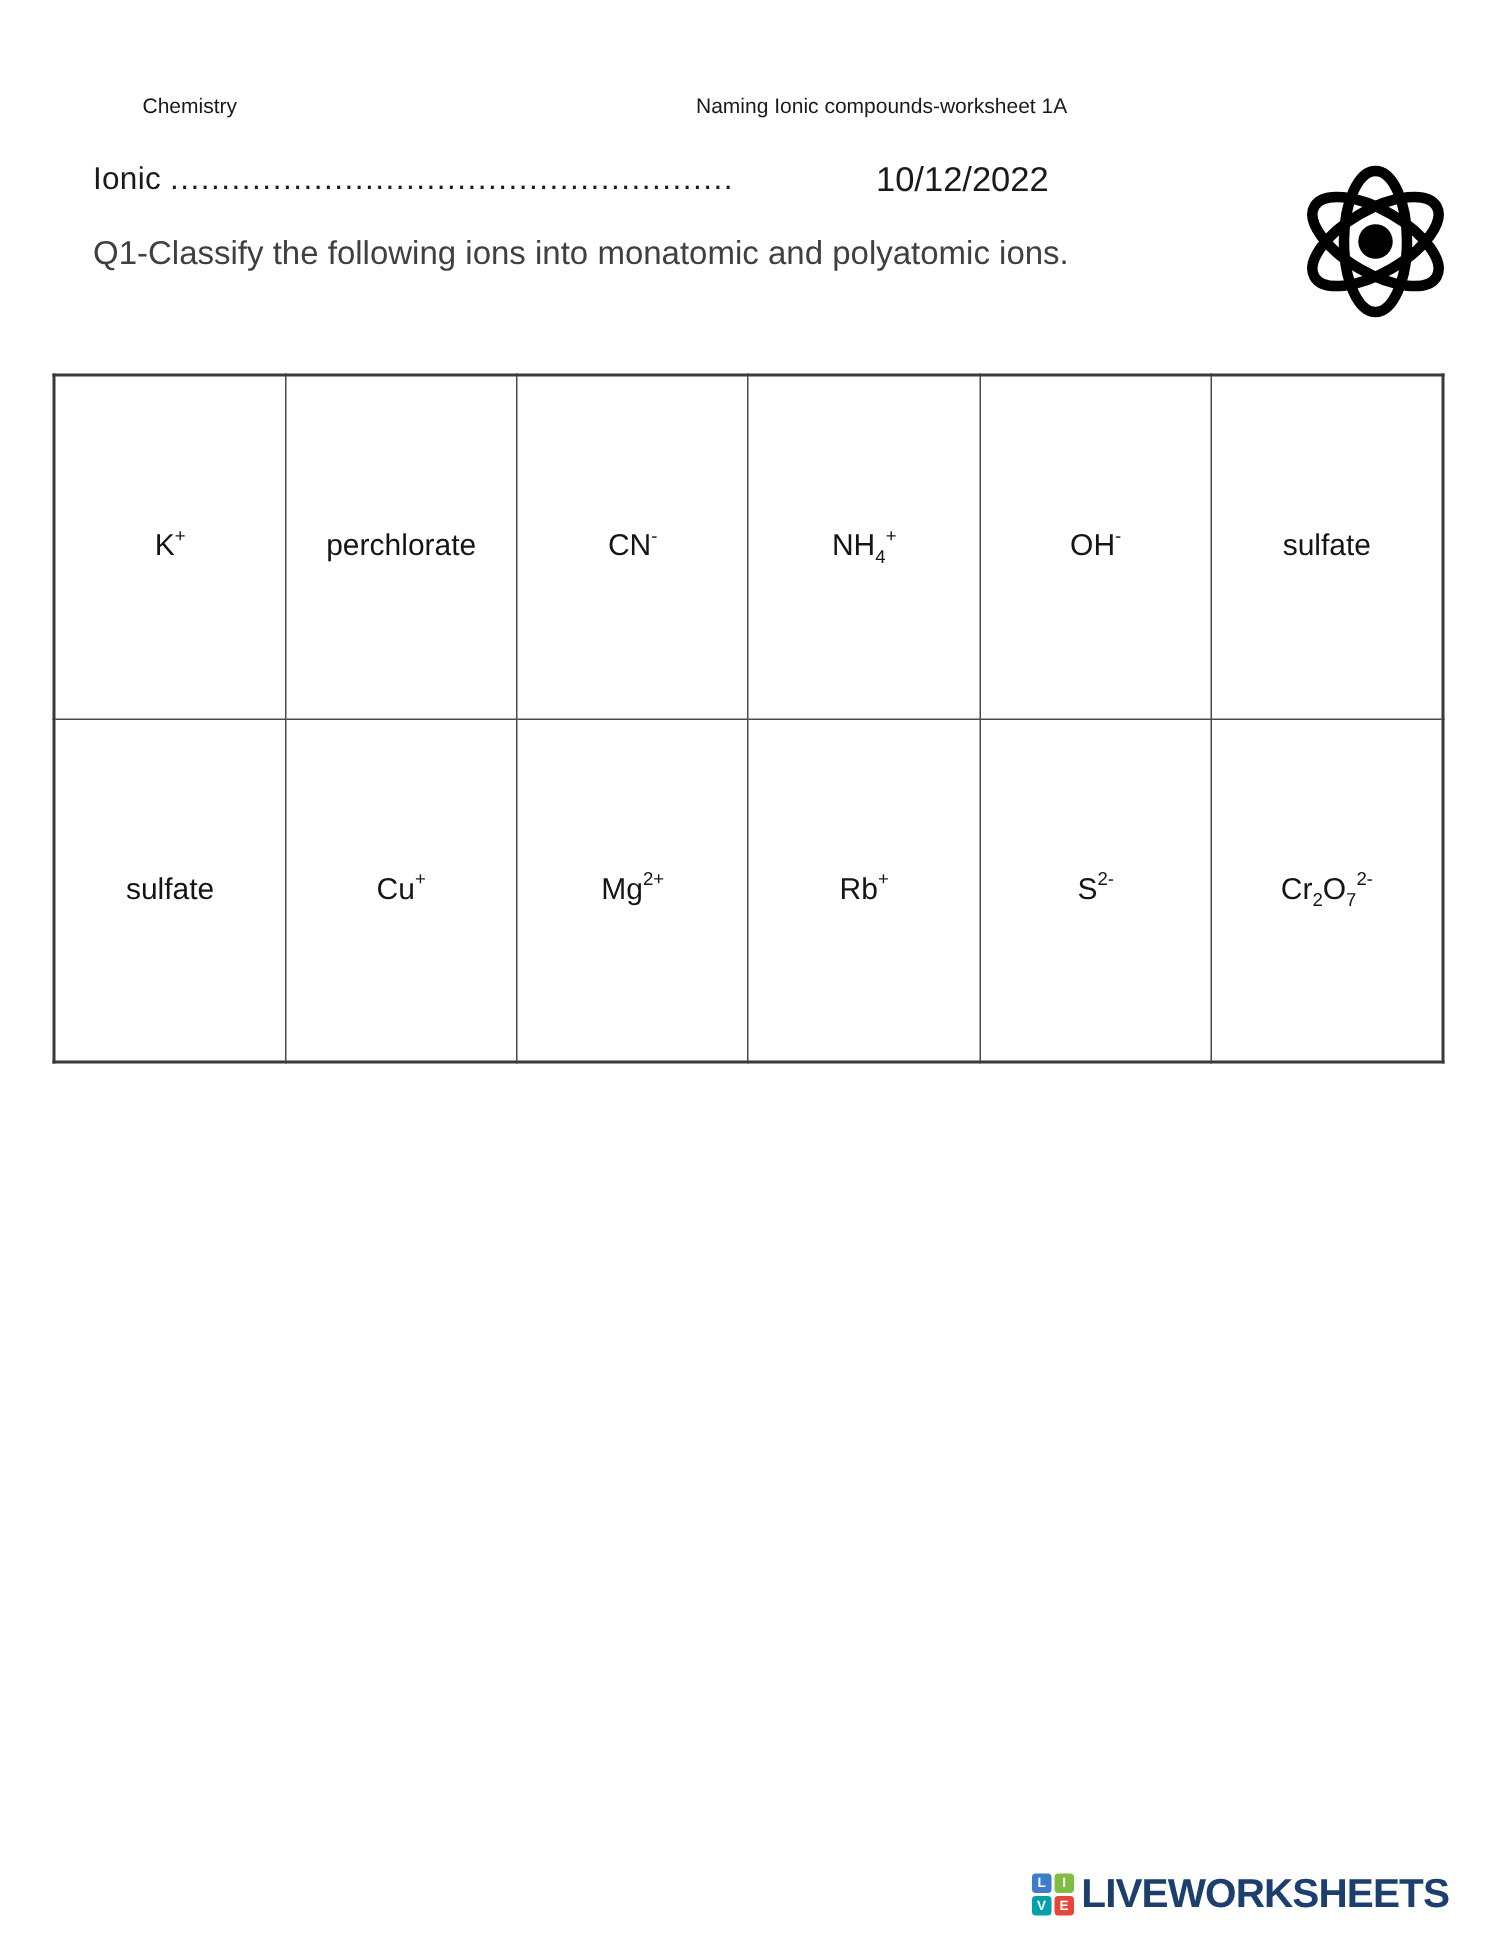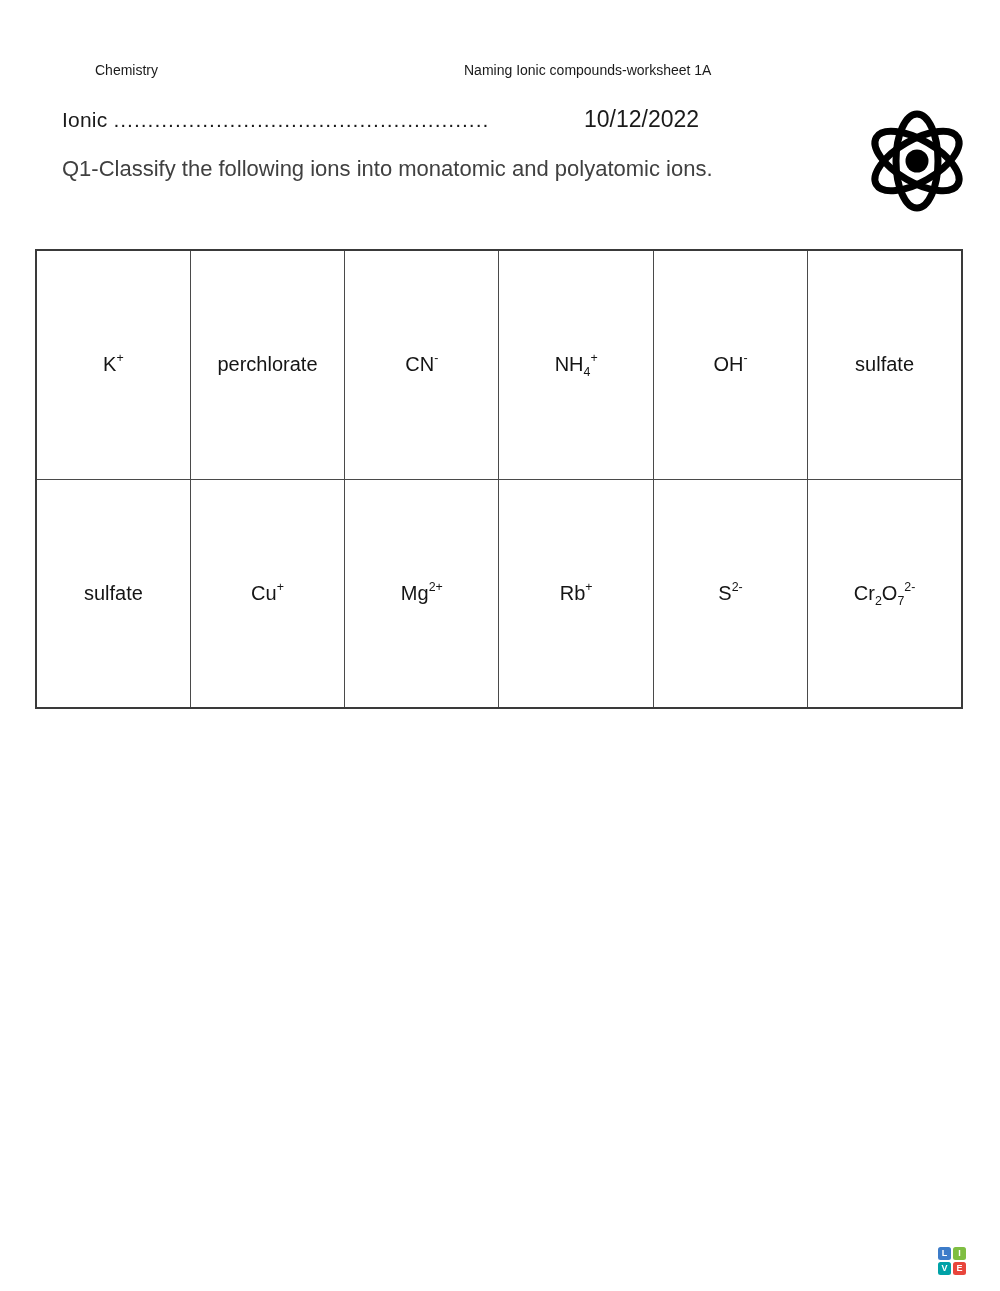--- a/index.html
+++ b/index.html
@@ -112,13 +112,14 @@
   </tbody>
 </table>
 
 <div class="logo">
   <div class="logo-tiles">
     <div class="logo-tile" style="background: rgb(61, 124, 201);">L</div>
     <div class="logo-tile" style="background: rgb(127, 190, 66);">I</div>
     <div class="logo-tile" style="background: rgb(0, 162, 167);">V</div>
     <div class="logo-tile" style="background: rgb(232, 69, 60);">E</div>
   </div>
+  <div class="logo-text" style="color: rgb(29, 63, 110);">LIVEWORKSHEETS</div>
 </div>
 
 </body></html>

